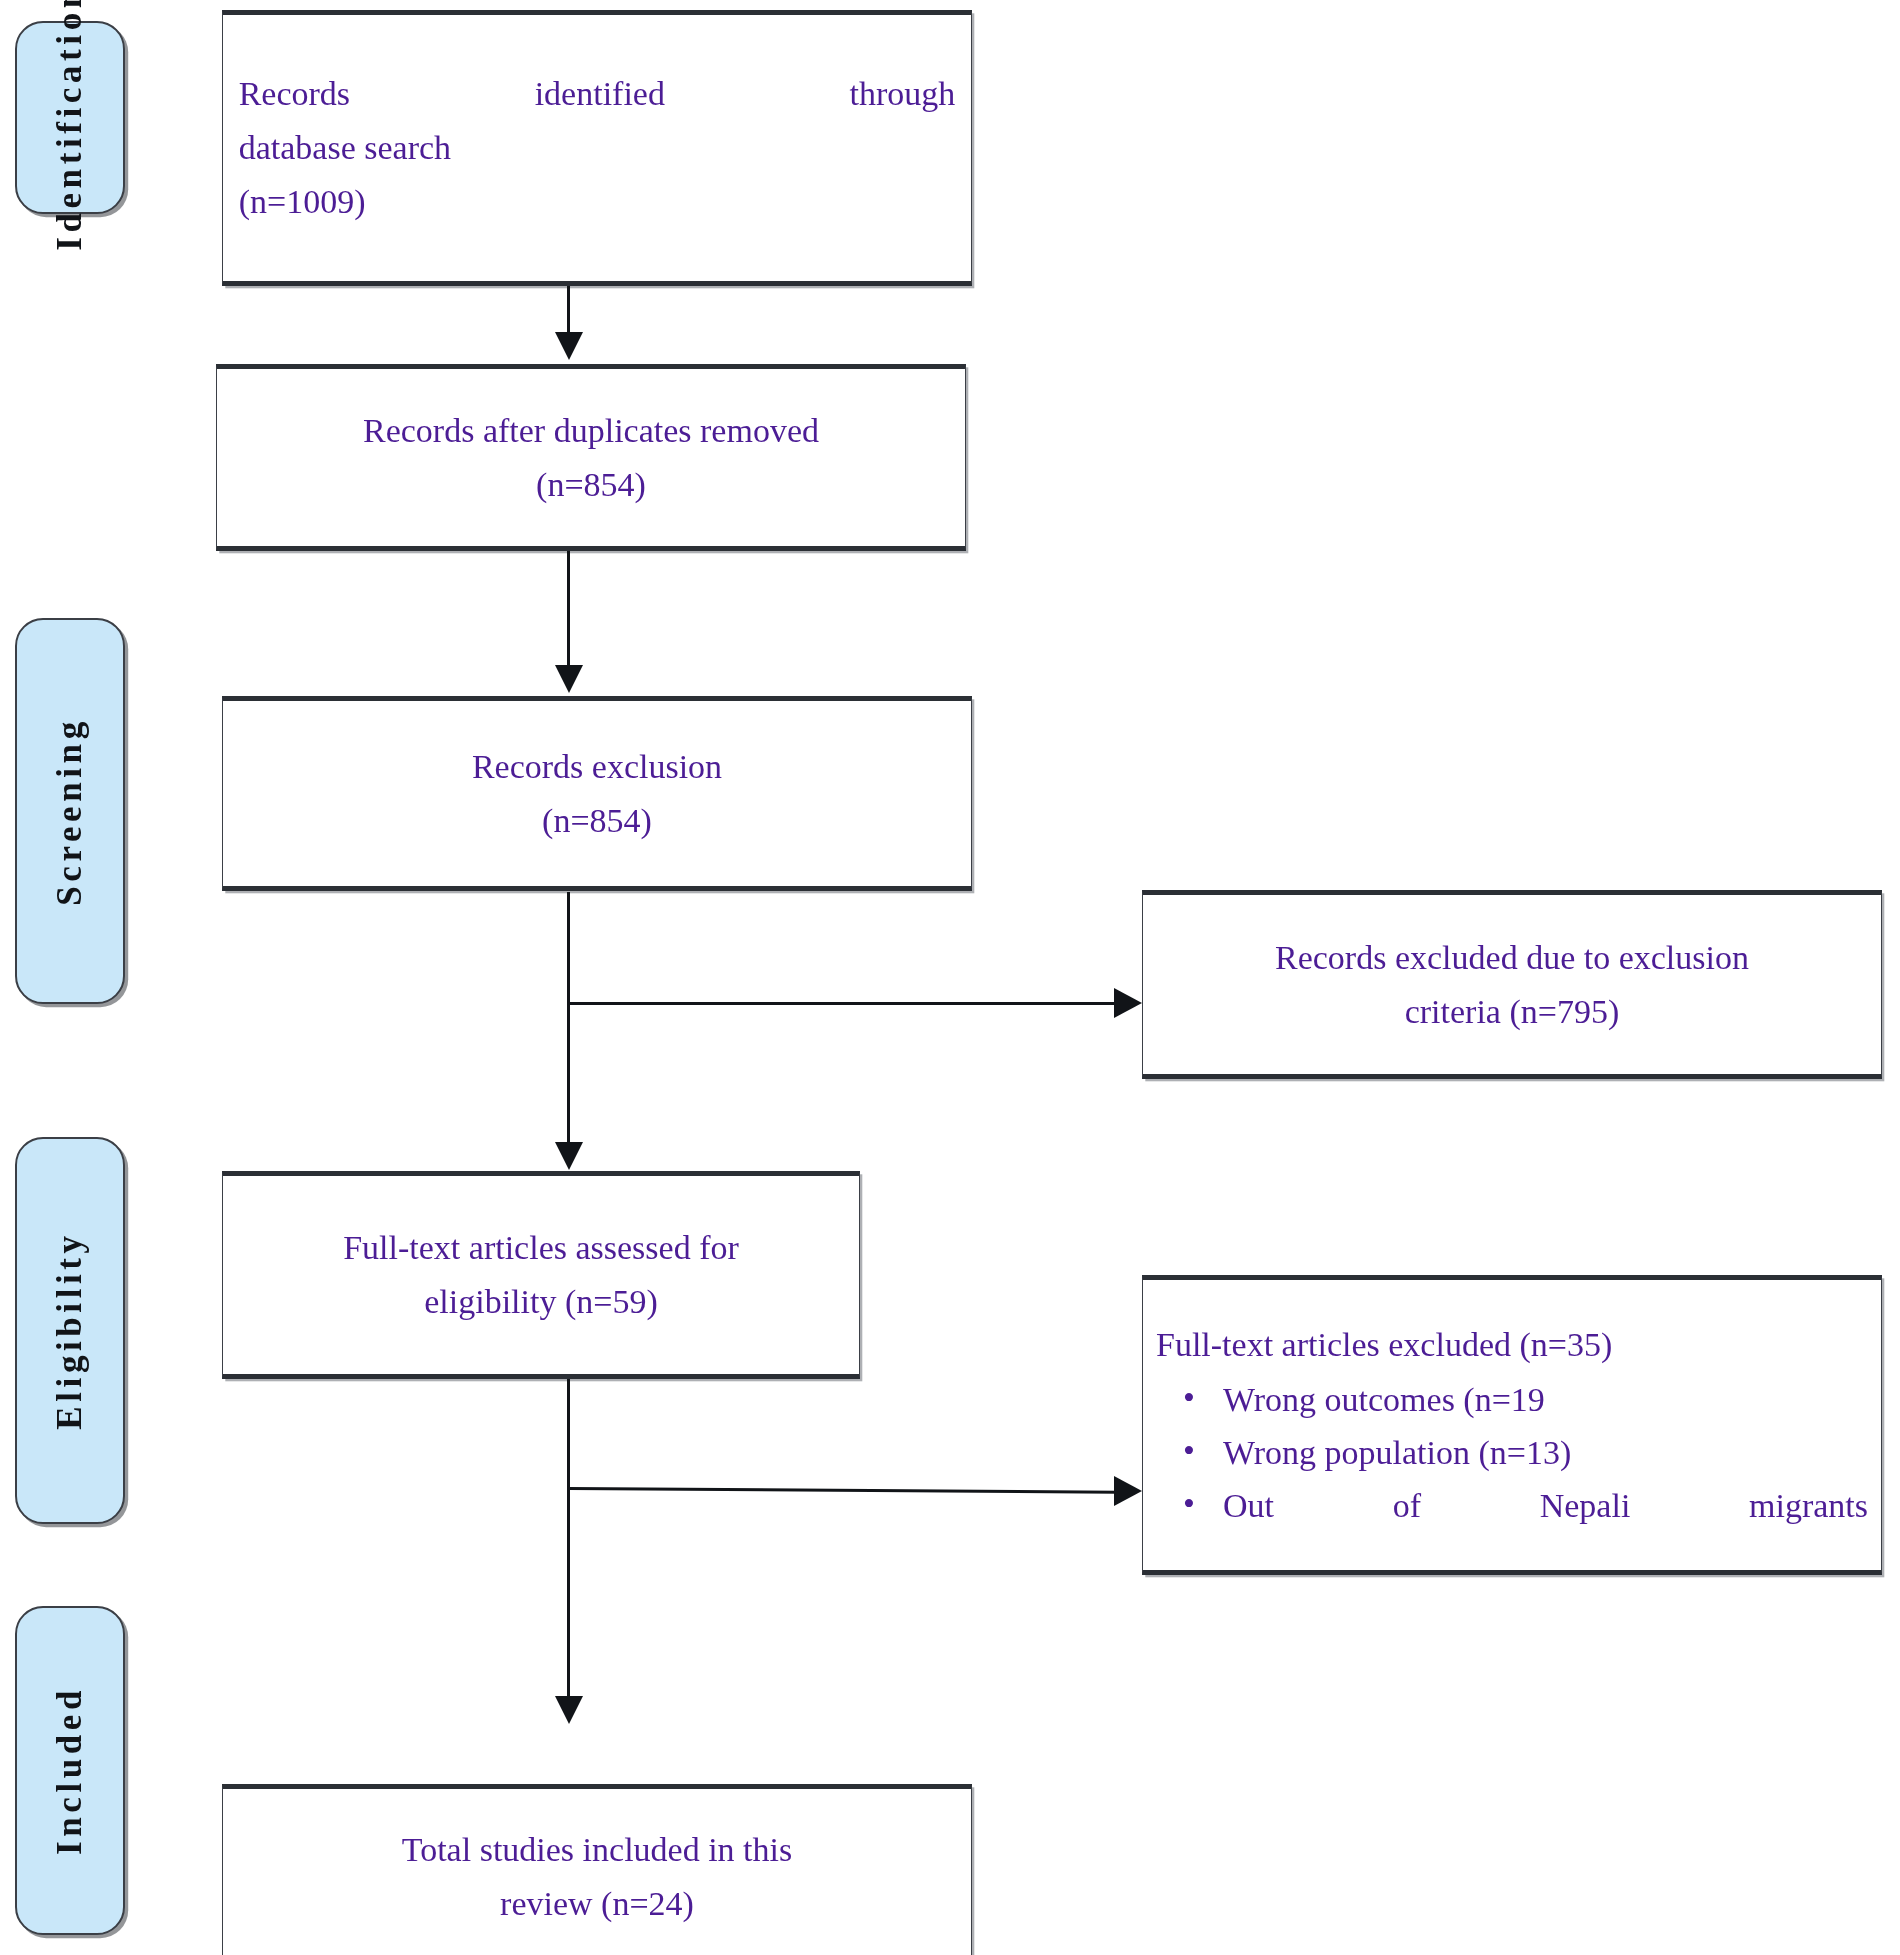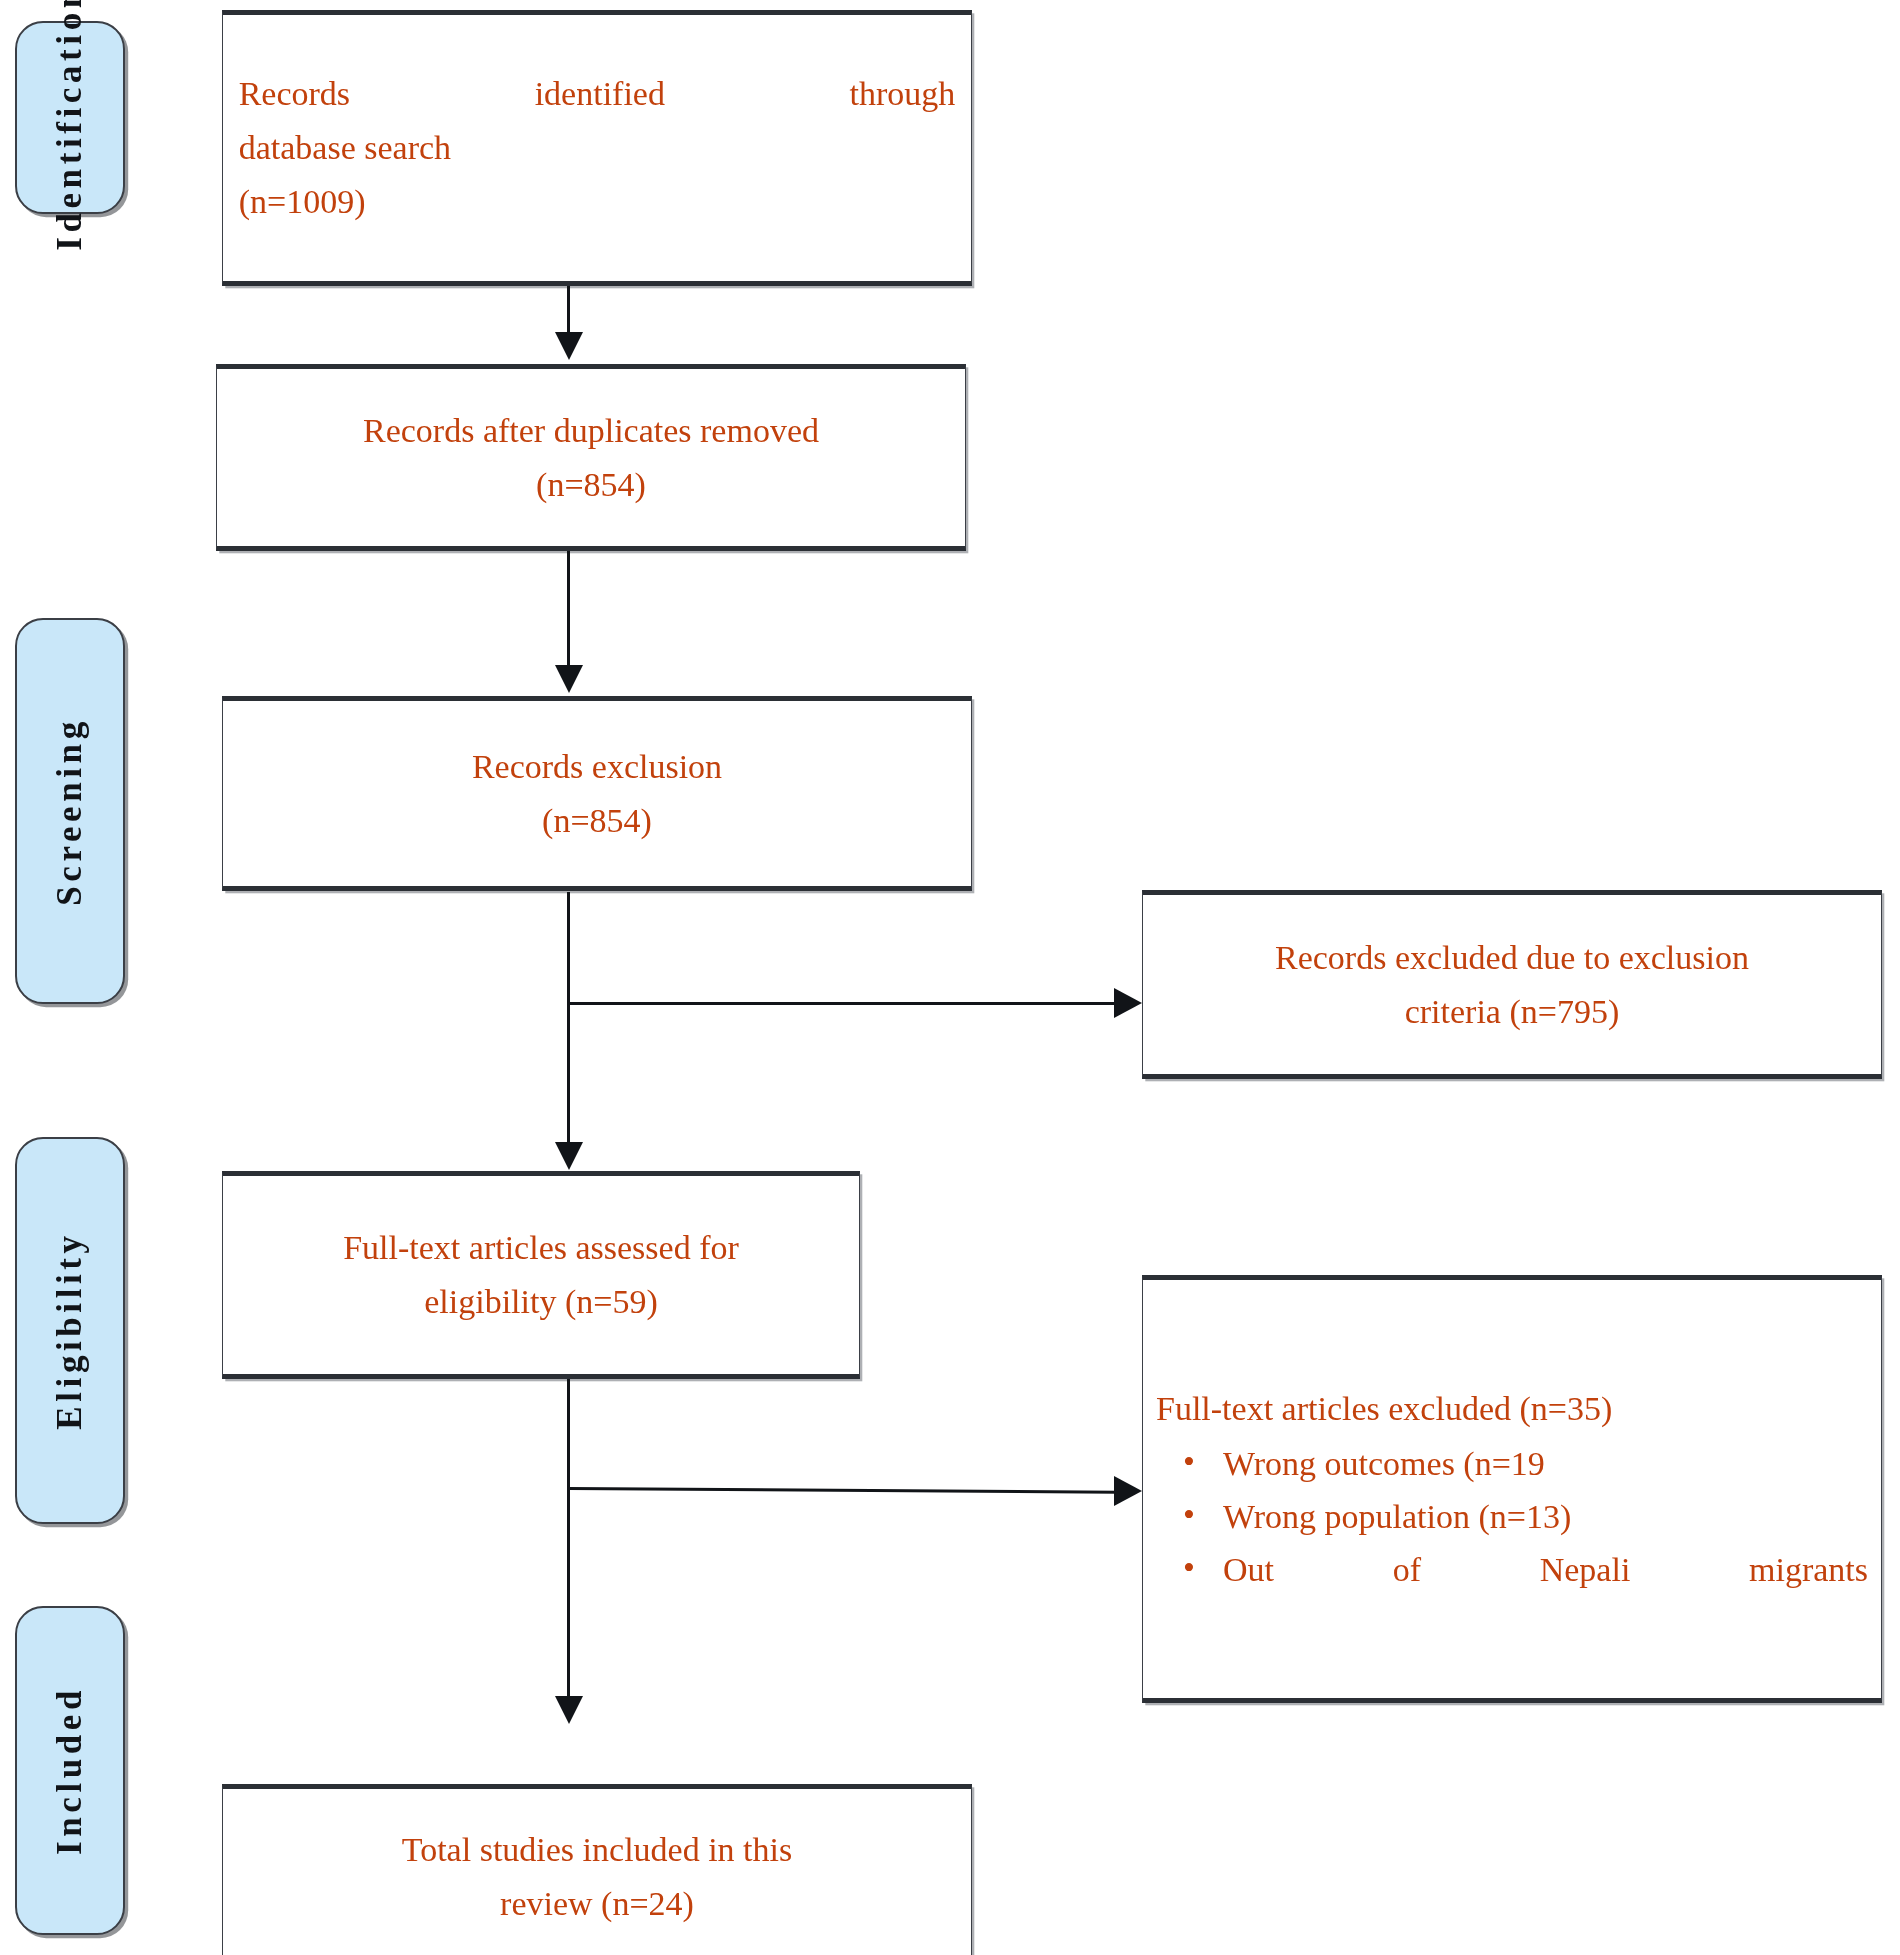--- a/index.html
+++ b/index.html
@@ -39,21 +39,21 @@
     border-top:5px solid #2b2f35;
     border-bottom:5px solid #2b2f35;
     box-shadow:2.8px 2.8px 0 -0.5px rgba(130,134,140,.65);
     display:flex;align-items:center;
   }
   .box .btxt{
     width:100%;
     padding:0 15.7px;
     font-size:34px;
     line-height:1.58;
-    color:#c2410c;
+    color:#4c1d95;
   }
   .t-center{text-align:center;}
   .t-justify{text-align:justify;text-align-last:left;}
   .t-left{text-align:left;}
 
   
   ul.blist{
     margin:2.8px 0 0 0;
     padding-left:67px;
     list-style:none;
@@ -167,21 +167,21 @@
     </div>
   </div>
 
   <div class="box" style="left:1142px;top:890px;width:740px;height:189px;justify-content:center;">
     <div class="btxt t-center">
       <div>Records excluded due to exclusion</div>
       <div>criteria (n=795)</div>
     </div>
   </div>
 
-  <div class="box" style="left:1142px;top:1275px;width:740px;height:428px;">
+  <div class="box" style="left:1142px;top:1275px;width:740px;height:300px;">
     <div class="btxt t-left" style="padding:0 13px;">
       <div style="text-align:left;">Full-text articles excluded (n=35)</div>
       <ul class="blist">
         <li style="text-align:left;">
           <span>Wrong outcomes (n=19</span>
         </li>
         <li style="text-align:left;">
           <span>Wrong population (n=13)</span>
         </li>
         <li class="just">

